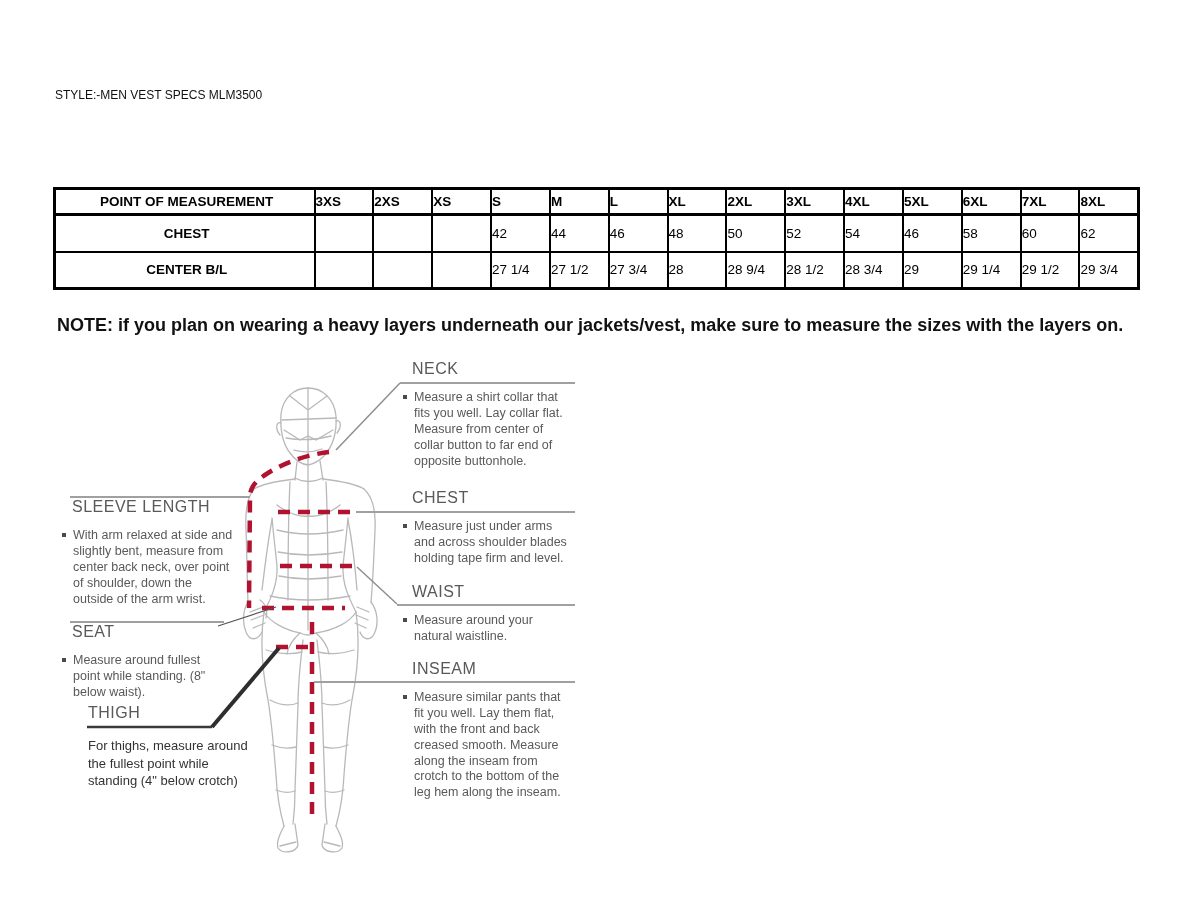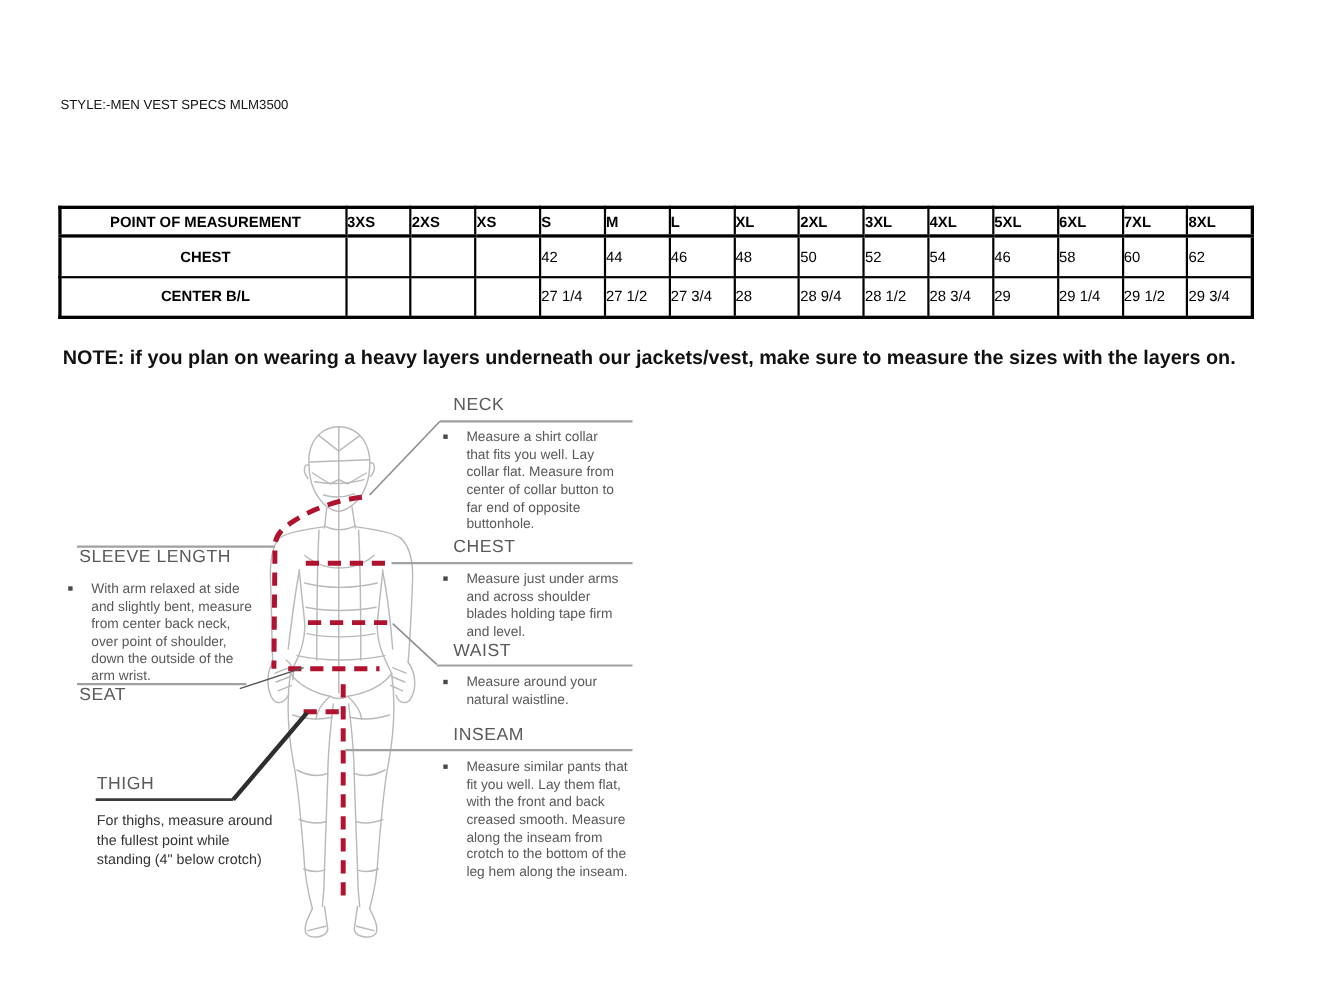--- a/index.html
+++ b/index.html
@@ -31,21 +31,21 @@
     font-size:18px; font-weight:bold; color:#111;
   }
   
   .diagram-svg { position:absolute; left:0; top:0; width:1200px; height:898px; }
   .sec { position:absolute; }
   .sec-h {
     height:23px; font-size:16px; color:#595959; letter-spacing:.5px;
     font-weight:normal;
   }
   .sec-p {
-    display:flex; gap:17px; margin-top:7px;
+    display:flex; gap:7px; margin-top:7px;
     font-size:12.5px; line-height:1.27; color:#595959;
   }
   .bullet {
     flex:0 0 auto; width:4px; height:4px; background:#4a4a4a; margin-top:5px;
   }
   .sec-neck   { left:403px; top:360px; }
   .sec-chest  { left:403px; top:489px; }
   .sec-waist  { left:403px; top:583px; }
   .sec-inseam { left:403px; top:660px; }
   .sec-sleeve { left:62px;  top:474px; }
@@ -267,20 +267,24 @@
 <div class="sec sec-sleeve">
   <div class="sec-h">SLEEVE LENGTH</div>
   <div class="sec-p w170">
     <span class="bullet"></span>
     <span>With arm relaxed at side and slightly bent, measure from center back neck, over point of shoulder, down the outside of the arm wrist.</span>
   </div>
 </div>
 
 <div class="sec sec-seat">
   <div class="sec-h">SEAT</div>
+  <div class="sec-p w150">
+    <span class="bullet"></span>
+    <span>Measure around fullest point while standing. (8" below waist).</span>
+  </div>
 </div>
 
 <div class="sec sec-thigh">
   <div class="sec-h">THIGH</div>
   <div class="sec-p w170">
     <span>For thighs, measure around the fullest point while standing (4" below crotch)</span>
   </div>
 </div>
 
 </body></html>

